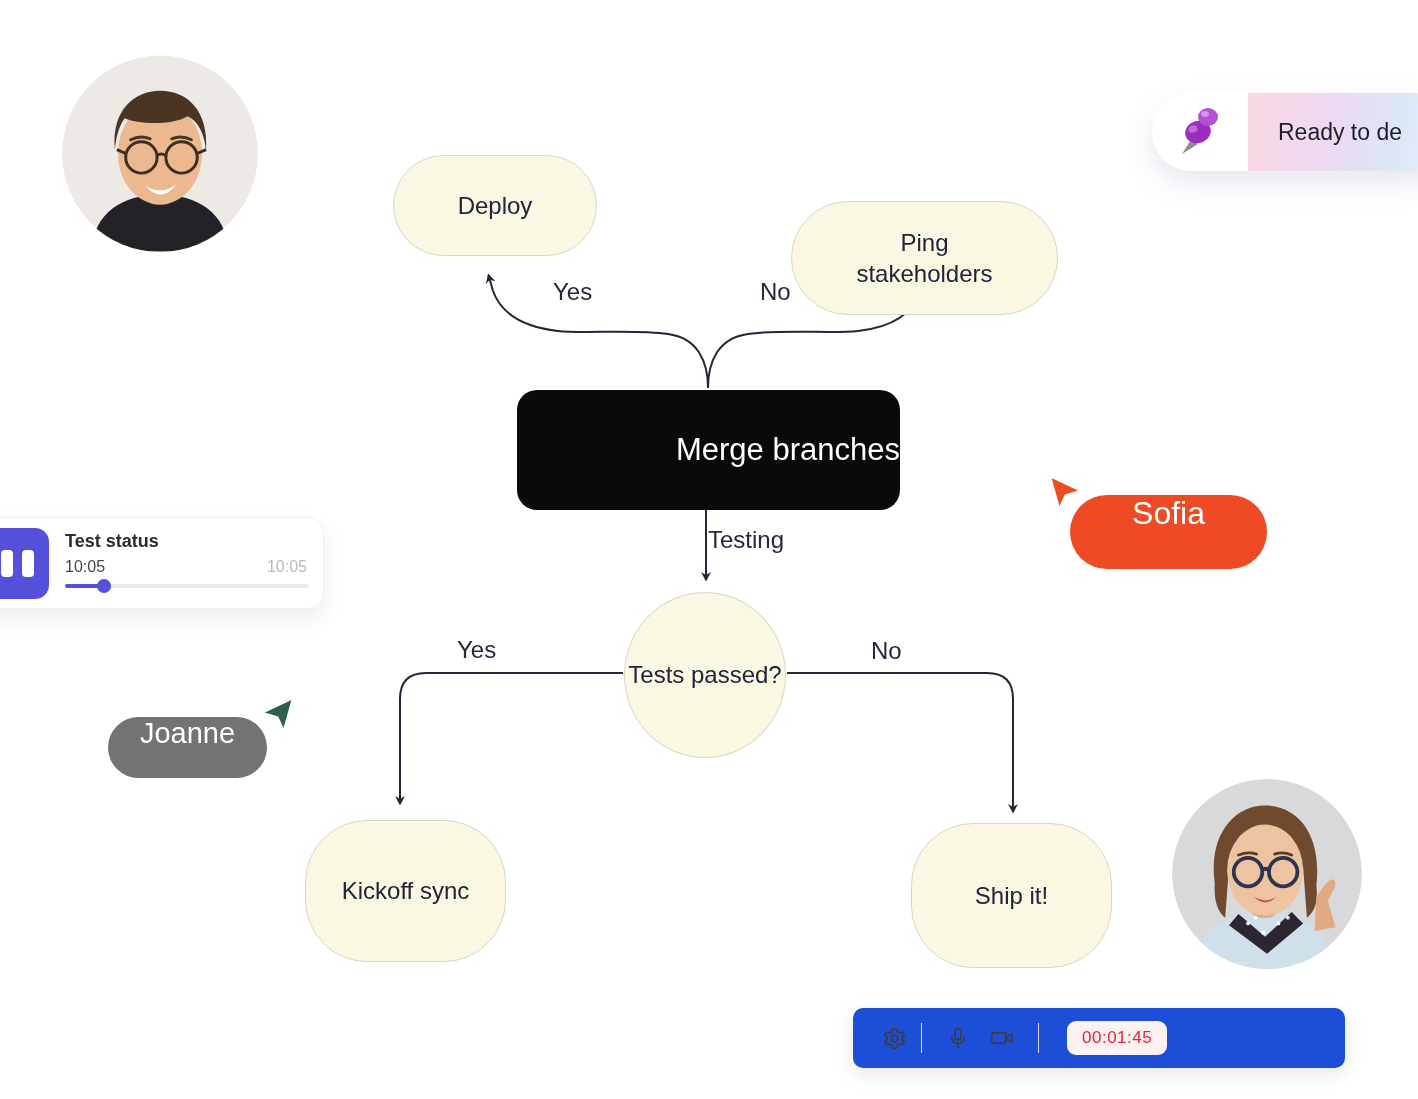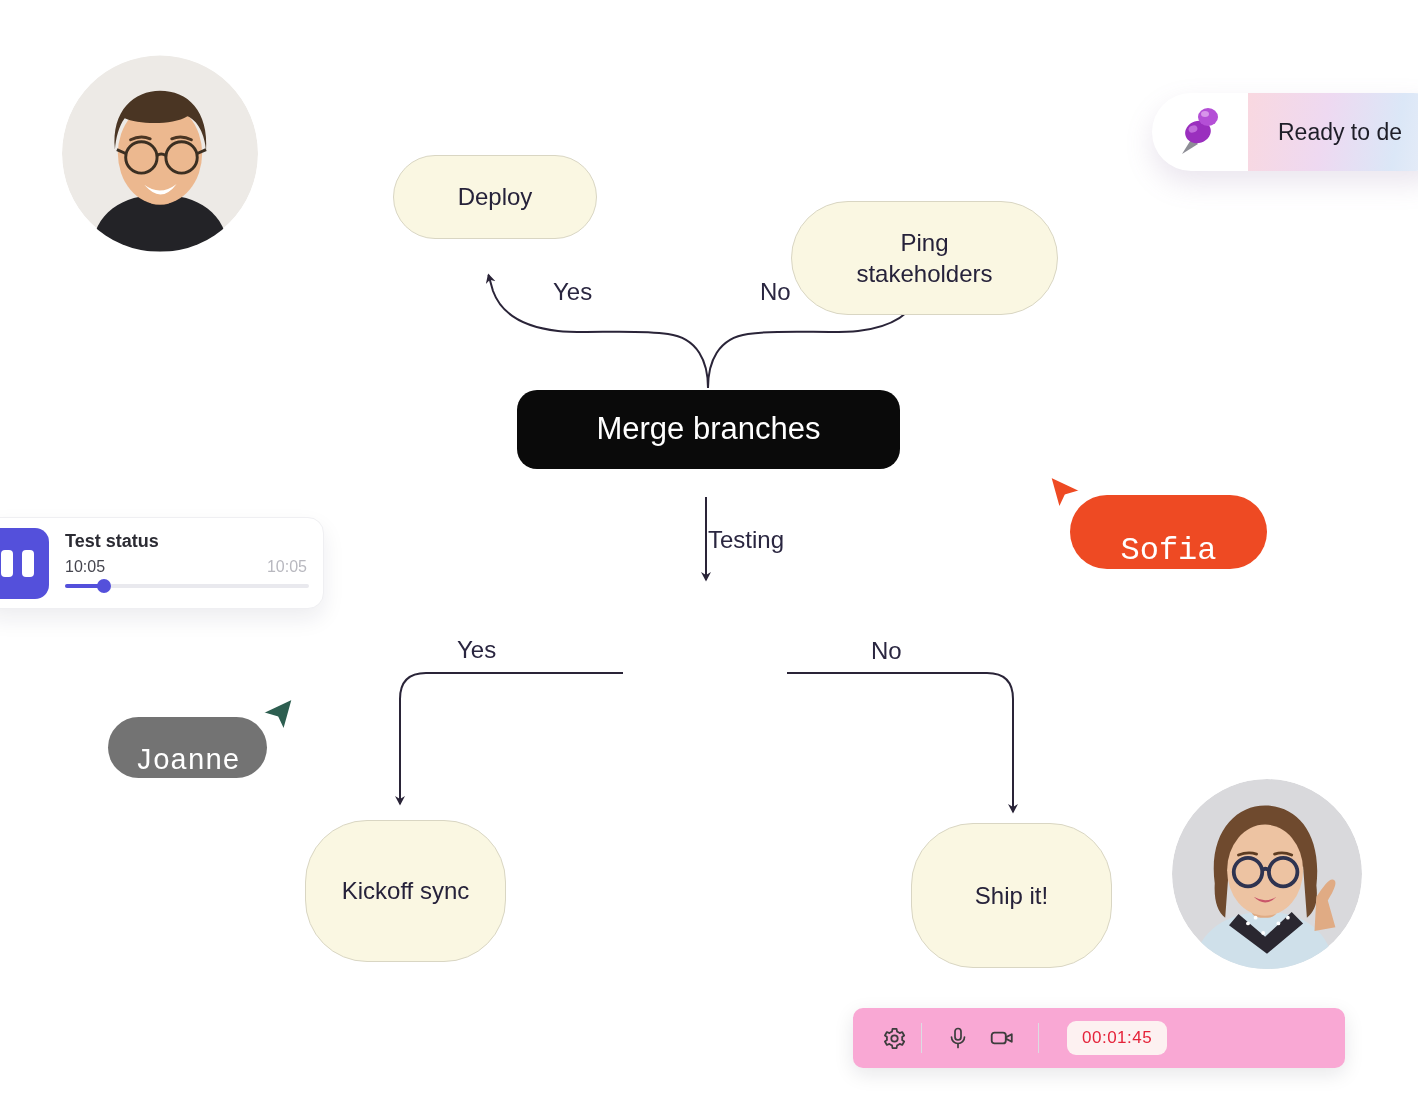--- a/index.html
+++ b/index.html
@@ -9,25 +9,25 @@
     color:#26223a;
   }
   .abs{position:absolute;}
 
   
   .node{
     position:absolute;display:flex;align-items:center;justify-content:center;
     text-align:center;background:#faf7e2;border:1.5px solid #d9d6c3;
     color:#26223a;font-size:24px;line-height:1.3;box-sizing:border-box;
   }
-  .node-deploy{left:393px;top:155px;width:204px;height:84px;border-radius:52px;}
+  .node-deploy{left:393px;top:155px;width:204px;height:101px;border-radius:52px;}
   .node-ping{left:791px;top:153px;width:267px;height:114px;border-radius:57px;padding:0 52px;margin-top:48px;}
   .node-merge{
-    left:517px;top:390px;width:383px;height:79px;border-radius:20px;
-    background:#0a0a0a;border:none;color:#ffffff;font-size:31px;font-weight:500;
+    left:517px;top:390px;width:383px;height:120px;border-radius:20px;
+    background:#0a0a0a;border:none;color:#ffffff;font-size:31px;font-weight:500;justify-content:flex-end;
   }
   .node-tests{left:624px;top:592px;width:162px;height:166px;border-radius:50%;}
   .node-kickoff{left:305px;top:820px;width:201px;height:142px;border-radius:62px;}
   .node-ship{left:911px;top:823px;width:201px;height:145px;border-radius:62px;}
 
   .edge-label{position:absolute;font-size:24px;color:#2a2640;}
   .lbl-center{width:80px;text-align:left;}
 
   
   .pinned-note{
@@ -55,30 +55,30 @@
   .pause-btn .bar{width:12px;height:27px;border-radius:4px;background:#ffffff;}
   .ap-title{position:absolute;left:80px;top:13px;font-size:18px;font-weight:700;color:#2b2b33;}
   .ap-time{position:absolute;left:80px;top:40px;font-size:16px;color:#45454e;}
   .ap-total{position:absolute;right:16px;top:40px;font-size:16px;color:#b8b8bf;}
   .ap-track{position:absolute;left:80px;top:66px;width:244px;height:4px;border-radius:2px;background:#e9e9ee;}
   .ap-fill{position:absolute;left:0;top:0;height:4px;border-radius:2px;background:#5450db;width:16%;}
   .ap-thumb{position:absolute;left:32px;top:-5px;width:14px;height:14px;border-radius:50%;background:#5450db;}
 
   
   .cursor-pill{
-    position:absolute;display:flex;align-items:flex-end;justify-content:center;
-    color:#fff;border-radius:37px;font-family:Liberation Mono, monospace;
+    position:absolute;display:flex;align-items:flex-start;justify-content:center;
+    color:#fff;border-radius:37px;
   }
   .pill-sofia{left:1070px;top:495px;width:197px;height:74px;background:#ee4a23;font-size:32px;}
   .pill-joanne{left:108px;top:717px;width:159px;height:61px;background:#737373;font-size:29px;}
 
   
   .toolbar{
     position:absolute;left:853px;top:1008px;width:492px;height:60px;
-    background:#f9a8d4;border-radius:10px;box-shadow:0 6px 20px rgba(20,20,40,.10);
+    background:#1d4ed8;border-radius:10px;box-shadow:0 6px 20px rgba(20,20,40,.10);
     display:flex;align-items:center;padding:0 0 0 28px;box-sizing:border-box;
   }
   .tb-icon{width:26px;height:26px;display:flex;align-items:center;justify-content:center;cursor:pointer;}
   .tb-divider{width:1px;height:30px;background:#dcdce2;margin:0 14px;}
   .tb-timer{
     background:#fdf1f1;border-radius:9px;padding:7px 15px;margin:0 14px 0 14px;
     font-size:17px;color:#e5233a;letter-spacing:.5px;
   }
   .tb-leave{
     background:#df4553;color:#ffffff;border:none;border-radius:5px;
@@ -112,20 +112,23 @@
   </svg>
 
   <div class="node node-deploy">
     <span>Deploy</span>
   </div>
   <div class="node node-ping">
     <span>Ping stakeholders</span>
   </div>
   <div class="node node-merge">
     <span>Merge branches</span>
+  </div>
+  <div class="node node-tests">
+    <span>Tests passed?</span>
   </div>
   <div class="node node-kickoff">
     <span>Kickoff sync</span>
   </div>
   <div class="node node-ship">
     <span>Ship it!</span>
   </div>
 
   <div class="edge-label lbl-center" style="left:553px;top:278px;">Yes</div>
   <div class="edge-label lbl-center" style="left:760px;top:278px;">No</div>

